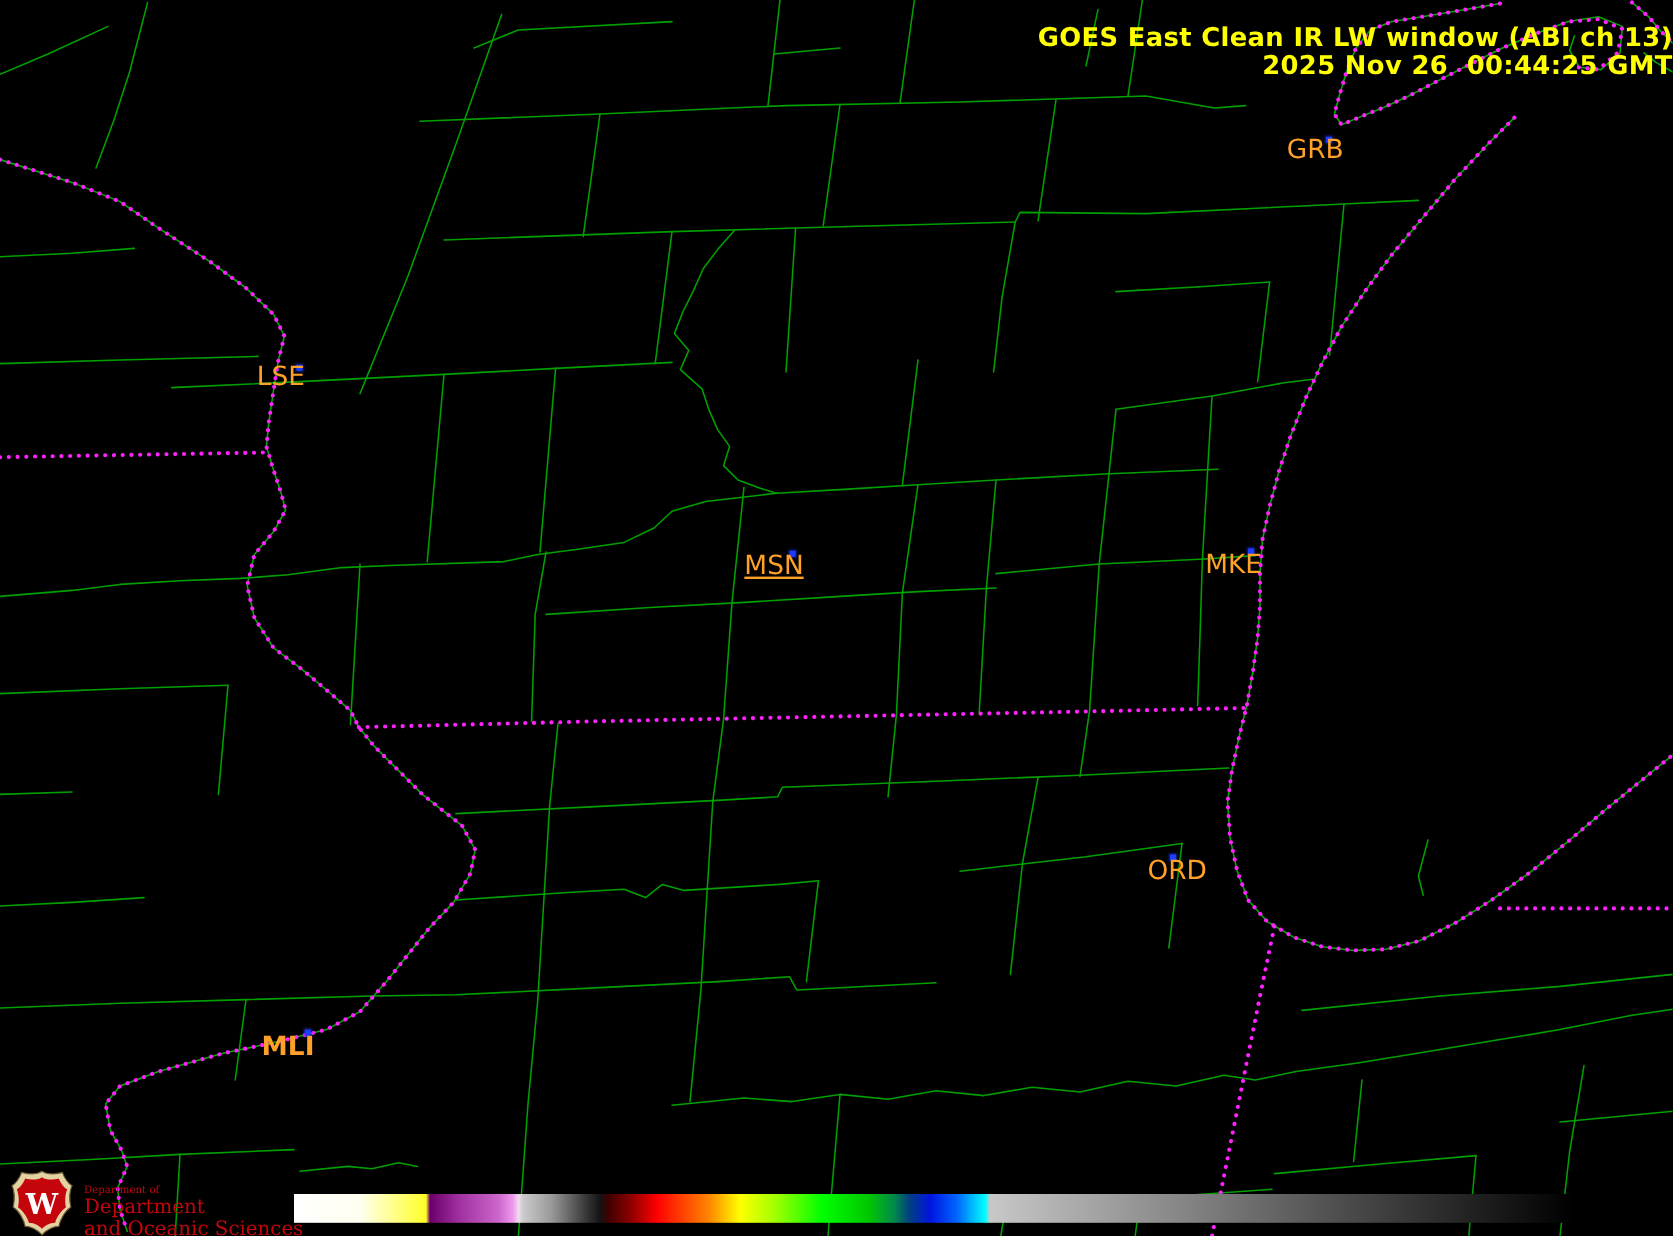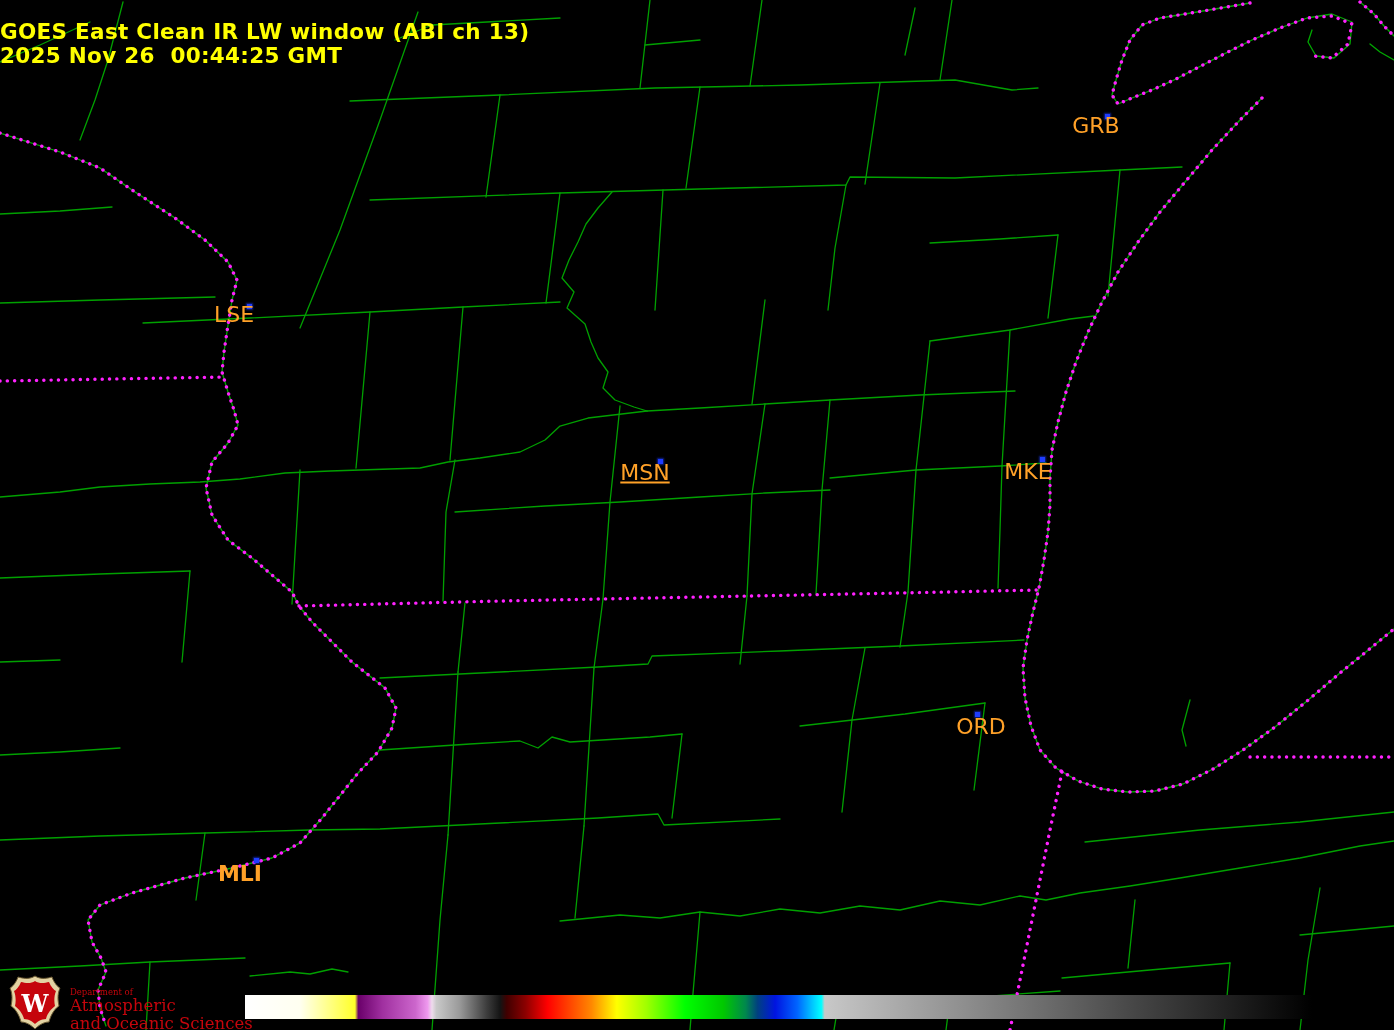--- a/index.html
+++ b/index.html
@@ -1,19 +1,19 @@
 <!DOCTYPE html>
 <html style="--title-color: #ffff00; --label-color: #ffa128; --dot-color: #1e3cff; --logo-color: #c5050c;"><head>
 <meta charset="utf-8">
 <style>
   html,body{margin:0;padding:0;background:#000;}
   #stage{position:relative;width:1394px;height:1030px;background:#000;overflow:hidden;
          font-family:"DejaVu Sans","Liberation Sans",sans-serif;}
   #map-svg{position:absolute;left:0;top:0;}
-  .title-block{position:absolute;top:20px;left:0;width:100%;text-align:left;z-index:6;pointer-events:none;}
+  .title-block{position:absolute;top:20px;left:0;width:100%;text-align:right;z-index:6;pointer-events:none;}
   .title-line{font-weight:bold;font-size:21.5px;line-height:23.5px;white-space:pre;
               color:var(--title-color,#ffff00);letter-spacing:0.3px;}
   .station{position:absolute;z-index:5;}
   .station .dot{position:absolute;width:5px;height:5px;background:var(--dot-color,#1e3cff);
                 box-shadow:0 0 2px 1px rgba(30,60,255,.55);}
   .station .lbl{position:absolute;transform:translate(-50%,-50%);font-size:22px;
                 color:var(--label-color,#ffa128);white-space:pre;}
   #colorbar{position:absolute;z-index:7;}
   #logo{position:absolute;left:8px;top:972px;display:flex;align-items:center;z-index:7;}
   #logo .txt{margin-left:8px;color:var(--logo-color,#c5050c);
@@ -162,18 +162,18 @@
   <div id="colorbar" style="left: 245px; top: 995px; width: 1100px; height: 24px; background: linear-gradient(to right, rgb(255, 255, 255) 0%, rgb(255, 255, 240) 5%, rgb(255, 255, 40) 10%, rgb(106, 0, 106) 10.3%, rgb(160, 48, 160) 12.5%, rgb(204, 102, 204) 15.5%, rgb(238, 153, 238) 16.6%, rgb(238, 220, 236) 17%, rgb(201, 201, 201) 17.4%, rgb(154, 154, 154) 19.5%, rgb(60, 60, 60) 22%, rgb(20, 20, 20) 23.2%, rgb(64, 0, 0) 23.8%, rgb(140, 0, 0) 25.5%, rgb(255, 0, 0) 27.5%, rgb(255, 136, 0) 31.5%, rgb(255, 255, 0) 33.8%, rgb(160, 255, 0) 36.5%, rgb(0, 255, 0) 40%, rgb(0, 200, 0) 43.5%, rgb(0, 136, 76) 45.5%, rgb(0, 64, 128) 46.6%, rgb(0, 20, 224) 48.2%, rgb(0, 100, 255) 50.2%, rgb(0, 200, 255) 51.6%, rgb(0, 255, 255) 52.4%, rgb(200, 200, 200) 52.7%, rgb(144, 144, 144) 65%, rgb(74, 74, 74) 80%, rgb(17, 17, 17) 93%, rgb(0, 0, 0) 97%, rgb(0, 0, 0) 100%);"></div>
 
   <div id="logo">
     <svg width="54" height="56" viewBox="0 0 54 56">
       <path d="M27,1 C33,5 40,3 44,2 C46,8 50,12 52,13 C49,20 50,26 51,31 C46,34 42,42 41,47 C35,47 30,51 27,54 C24,51 19,47 13,47 C12,42 8,34 3,31 C4,26 5,20 2,13 C4,12 8,8 10,2 C14,3 21,5 27,1 Z" fill="#e3d3a3" stroke="#6b5a33" stroke-width="1"></path>
       <path d="M27,6 C31,9 37,8 41,7 C43,12 46,15 48,16 C46,21 46,27 47,31 C43,34 39,39 38,44 C33,44 29,47 27,49 C25,47 21,44 16,44 C15,39 11,34 7,31 C8,27 8,21 6,16 C8,15 11,12 13,7 C17,8 23,9 27,6 Z" fill="#c5050c"></path>
       <text x="27" y="37" text-anchor="middle" font-family="DejaVu Serif, Liberation Serif, serif" font-weight="bold" font-size="24" fill="#ffffff">W</text>
     </svg>
     <div class="txt">
       <div class="dept">Department of</div>
-      <div class="big">Atmospheric</div>
+      <div class="big">Department</div>
       <div class="big">and Oceanic Sciences</div>
     </div>
   </div>
 
 </div>
 
 </body></html>

